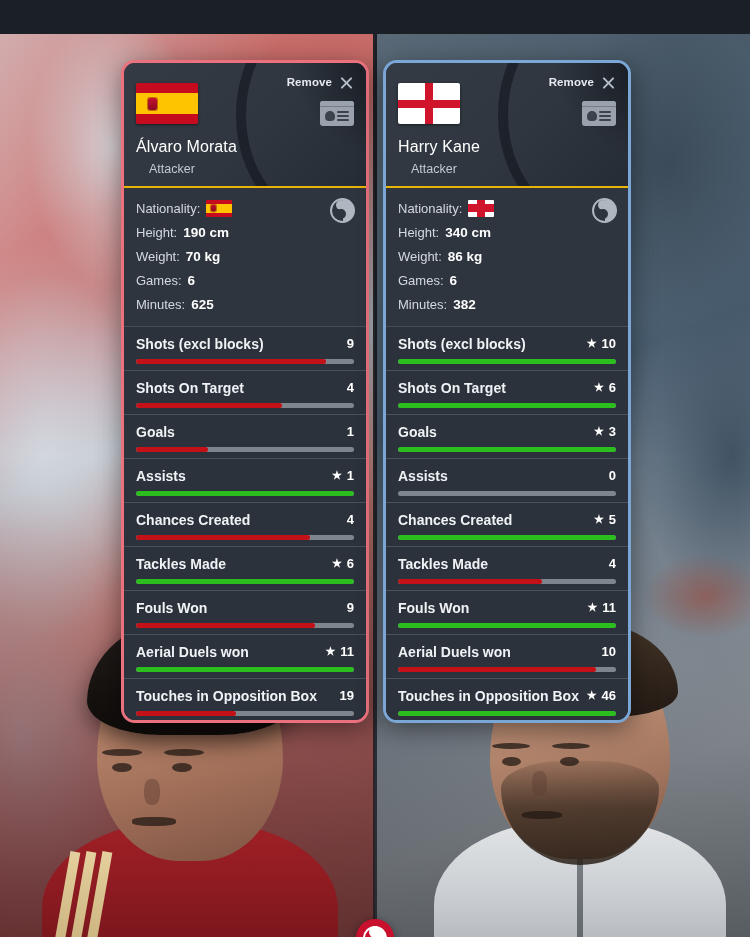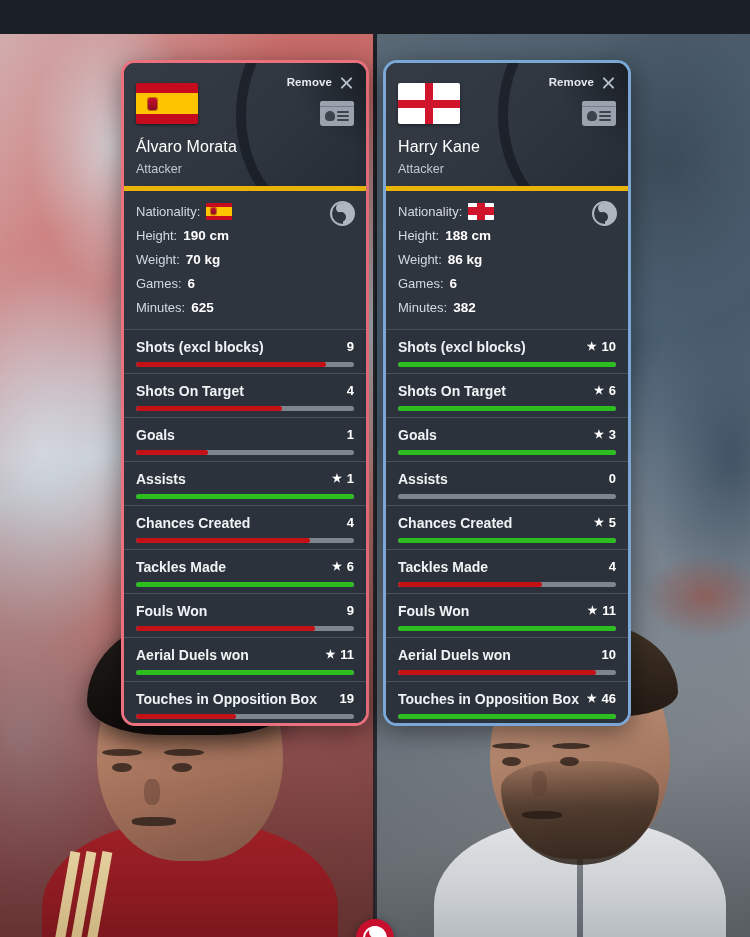--- a/index.html
+++ b/index.html
@@ -280,31 +280,31 @@
     position: absolute;
     left: 12px; bottom: 30px;
     color: #ffffff;
     font-size: 16px;
     font-weight: normal;
     z-index: 3;
     letter-spacing: .1px;
   }
   .player-pos {
     position: absolute;
-    left: 12px; bottom: 10px;
+    left: 25px; bottom: 10px;
     color: #c2c9d2;
     font-size: 12.5px;
     z-index: 3;
   }
 
   .card-bio {
     position: relative;
     padding: 8px 28px 10px 12px;
     background: #2f353f;
-    border-top: 5px solid #eab308;
+    border-top: 2px solid #eab308;
   }
   .bio-row {
     display: flex;
     align-items: center;
     gap: 6px;
     height: 24px;
     color: #d3d9e0;
     font-size: 13px;
   }
   .bio-row .val {
@@ -655,21 +655,21 @@
         <div class="player-name">Harry Kane</div>
         <div class="player-pos">Attacker</div>
       </div>
       <div class="card-bio">
         <div class="bio-row">
           <span class="lbl">Nationality:</span>
           <span class="mini-flag flag-en"></span>
         </div>
         <div class="bio-row">
           <span class="lbl">Height:</span>
-          <span class="val">188 cm</span>
+          <span class="val">340 cm</span>
         </div>
         <div class="bio-row">
           <span class="lbl">Weight:</span>
           <span class="val">86 kg</span>
         </div>
         <div class="bio-row">
           <span class="lbl">Games:</span>
           <span class="val">6</span>
         </div>
         <div class="bio-row">

